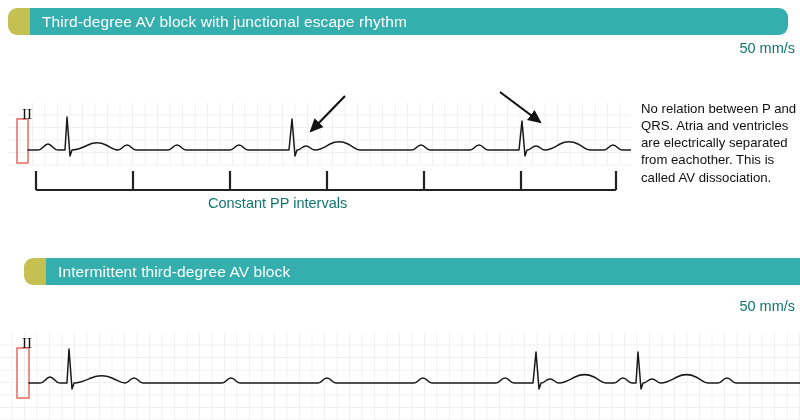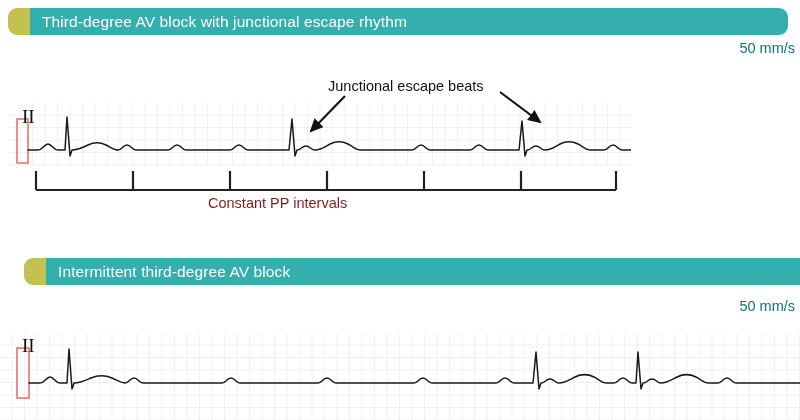--- a/index.html
+++ b/index.html
@@ -62,21 +62,21 @@
     background-size: 12.5px 12.5px;
     background-position: -1px -1px;
     z-index: 0;
   }
   .ecg-strip svg { position: absolute; left: 0; top: 0; z-index: 2; }
 
   .lead-label {
     position: absolute;
     z-index: 3;
     font-family: "Liberation Serif", serif;
-    font-size: 19px;
+    font-size: 15px;
     color: #111;
     line-height: 1;
   }
 
   
   .annot-text {
     position: absolute;
     font-size: 14.5px;
     color: #111;
     white-space: nowrap;
@@ -84,40 +84,39 @@
   .side-note {
     position: absolute;
     font-size: 13.2px;
     line-height: 1.30;
     color: #111;
     width: 160px;
   }
   .caliper-label {
     position: absolute;
     font-size: 14.5px;
-    color: #7f1d1d;
+    color: #0f766e;
     white-space: nowrap;
   }
   .overlay-svg { position: absolute; left: 0; top: 0; pointer-events: none; z-index: 5; }
 </style>
 </head>
 <body>
 
 <div class="page">
 
   <div class="title-bar" style="left:8px; top:8px; width:780px;">
     <div class="title-accent"></div>
     <div class="title-body">
       <span class="title-text">Third-degree AV block with junctional escape rhythm</span>
     </div>
   </div>
 
   <div class="speed-label" style="left:635px; top:40px; width:160px;">50 mm/s</div>
 
-  <div class="annot-text" style="left:328px; top:78px;">Junctional escape beats</div>
 
   <svg class="overlay-svg" width="800" height="420">
     <defs>
       <marker id="arrowhead" markerWidth="7" markerHeight="7" refX="5.5" refY="3" orient="auto" markerUnits="strokeWidth">
         <path d="M0,0 L6.5,3 L0,6 z" fill="#111"></path>
       </marker>
     </defs>
 
     <line x1="345" y1="96" x2="311" y2="131" stroke="#111" stroke-width="2.1" marker-end="url(#arrowhead)"></line>
 
@@ -167,20 +166,21 @@
       <line x1="230" y1="171" x2="230" y2="190"></line>
       <line x1="327" y1="171" x2="327" y2="190"></line>
       <line x1="424" y1="171" x2="424" y2="190"></line>
       <line x1="521" y1="171" x2="521" y2="190"></line>
       <line x1="616" y1="171" x2="616" y2="190"></line>
     </g>
   </svg>
 
   <div class="caliper-label" style="left:208px; top:195px;">Constant PP intervals</div>
 
+  <div class="side-note" style="left:641px; top:100px;">No relation between P and QRS. Atria and ventricles are electrically separated from eachother. This is called AV dissociation.</div>
 
   <div class="title-bar" style="left:24px; top:258px; width:787px;">
     <div class="title-accent"></div>
     <div class="title-body">
       <span class="title-text">Intermittent third-degree AV block</span>
     </div>
   </div>
 
   <div class="speed-label" style="left:635px; top:298px; width:160px;">50 mm/s</div>
 

